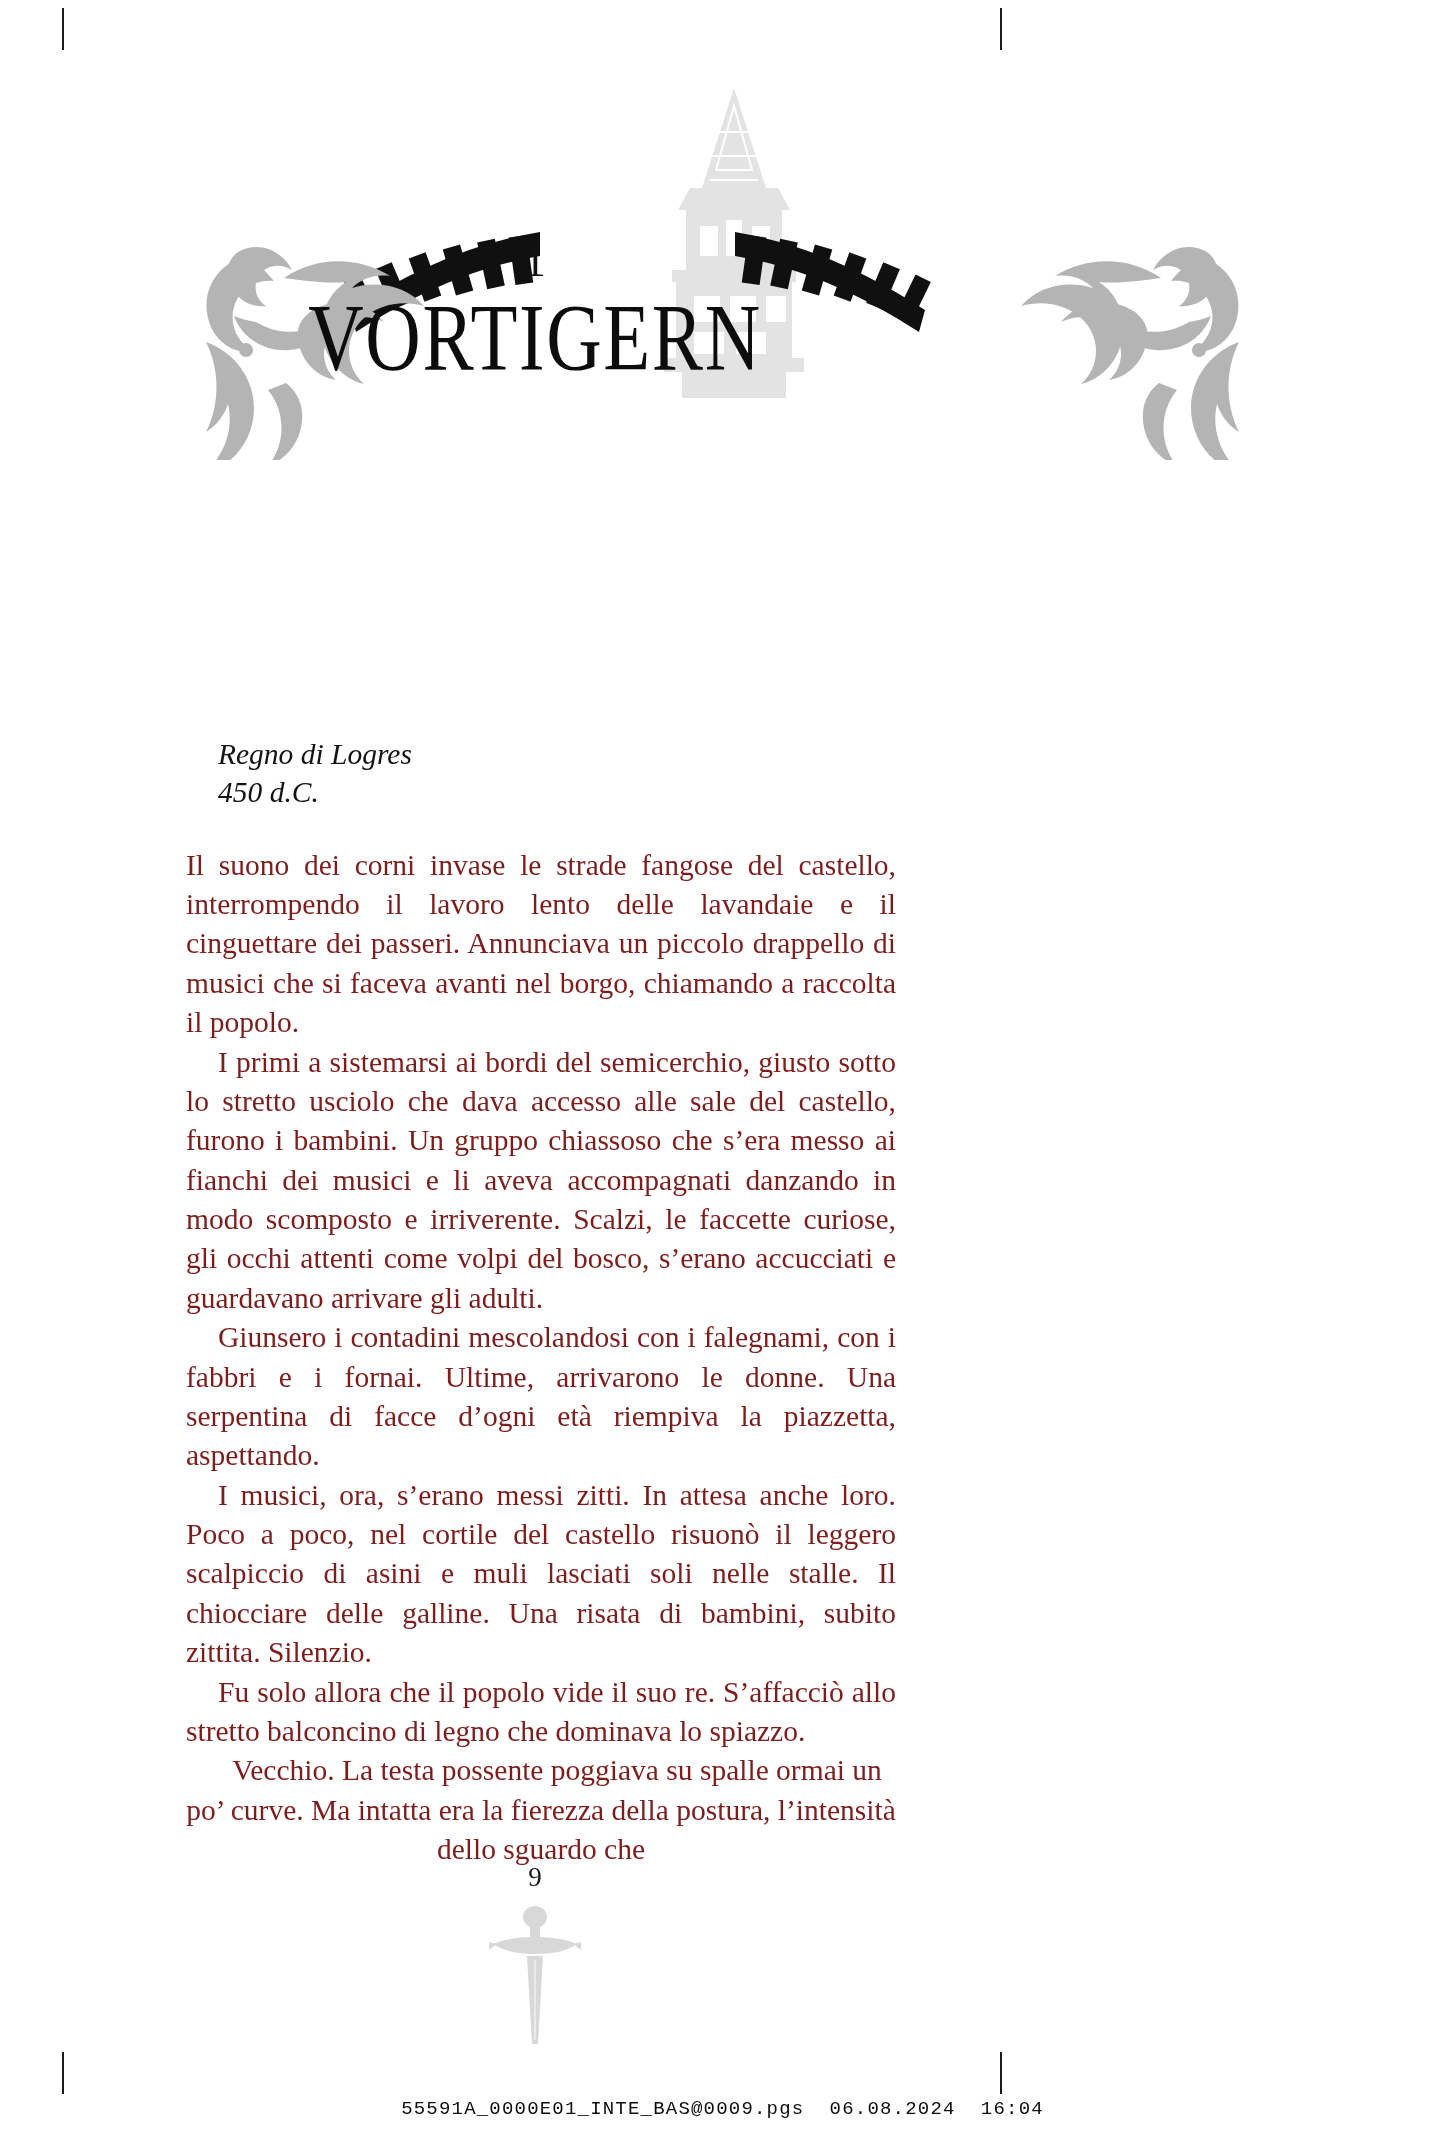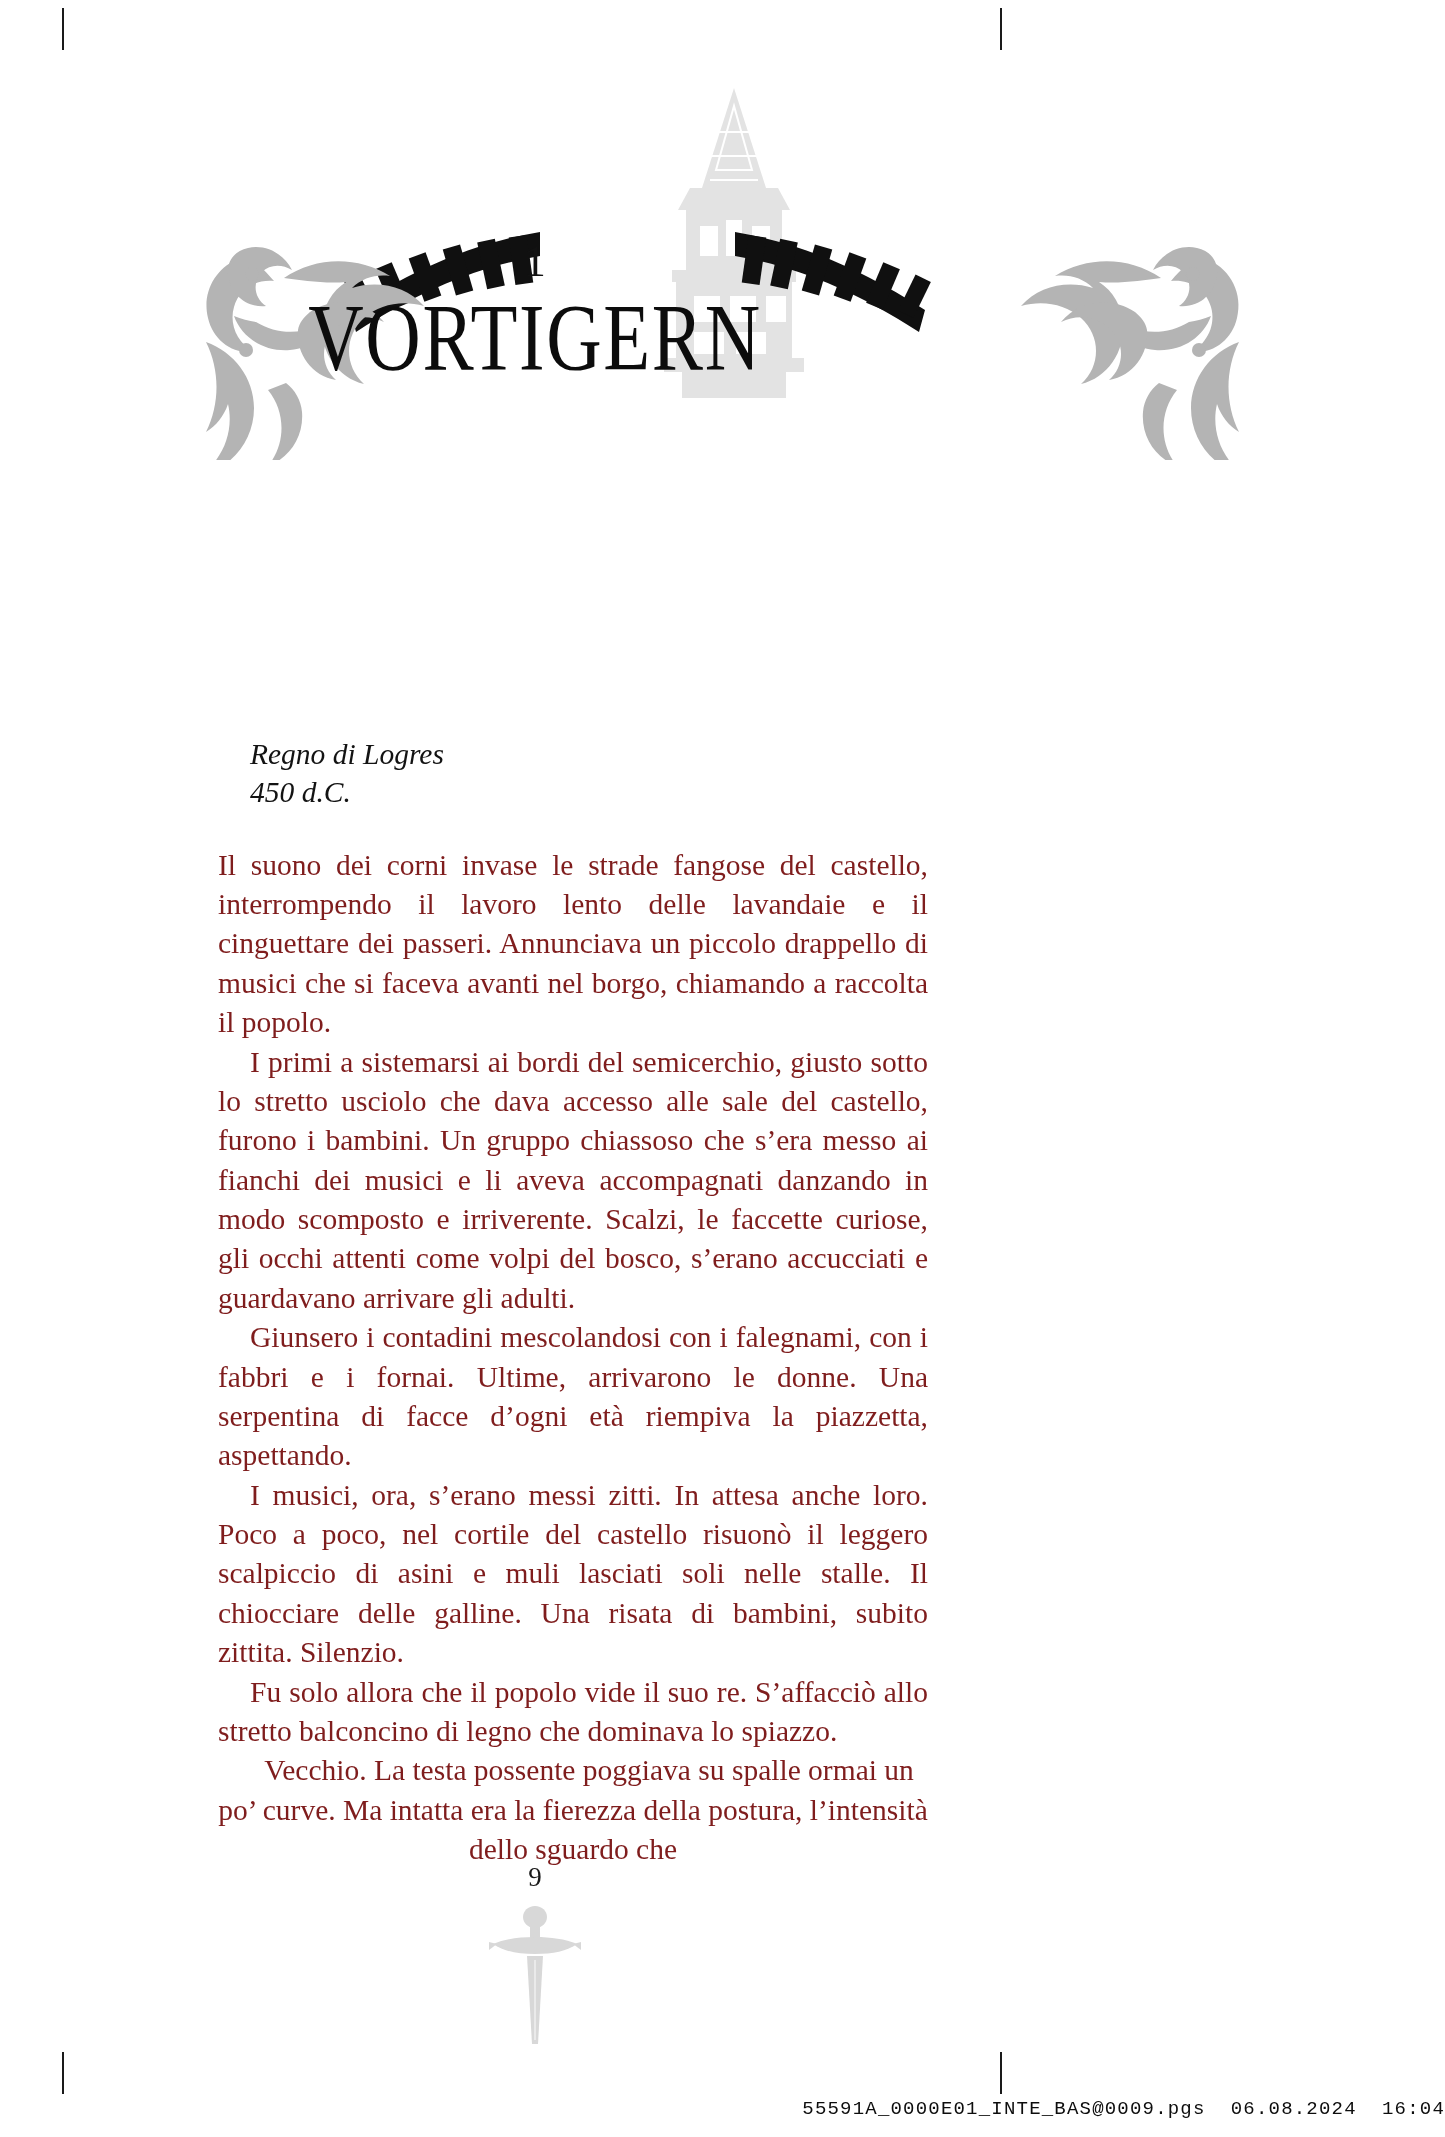--- a/index.html
+++ b/index.html
@@ -62,21 +62,20 @@
     transform: scaleX(0.80);
     transform-origin: center top;
   }
 
   
   .text-col {
     position: absolute;
     left: 186px;
     top: 735px;
     width: 710px;
-    margin-left: 32px;
   }
 
   .place-block {
     font-style: italic;
     font-size: 29.5px;
     line-height: 1.30;
     margin: 0 0 34px 32px;
     color: #131313;
   }
   .place-block div { white-space: nowrap; }
@@ -109,21 +108,21 @@
     left: 0; top: 1900px;
     width: 1070px;
     text-align: center;
   }
 
   
   .slug {
     position: absolute;
     left: 0; top: 2098px;
     width: 1445px;
-    text-align: right;
+    text-align: center;
     font-family: "Liberation Mono", "DejaVu Sans Mono", monospace;
     font-size: 19px;
     letter-spacing: 1.2px;
     color: #0d0d0d;
     white-space: pre;
   }
 </style>
 </head>
 <body>
 

